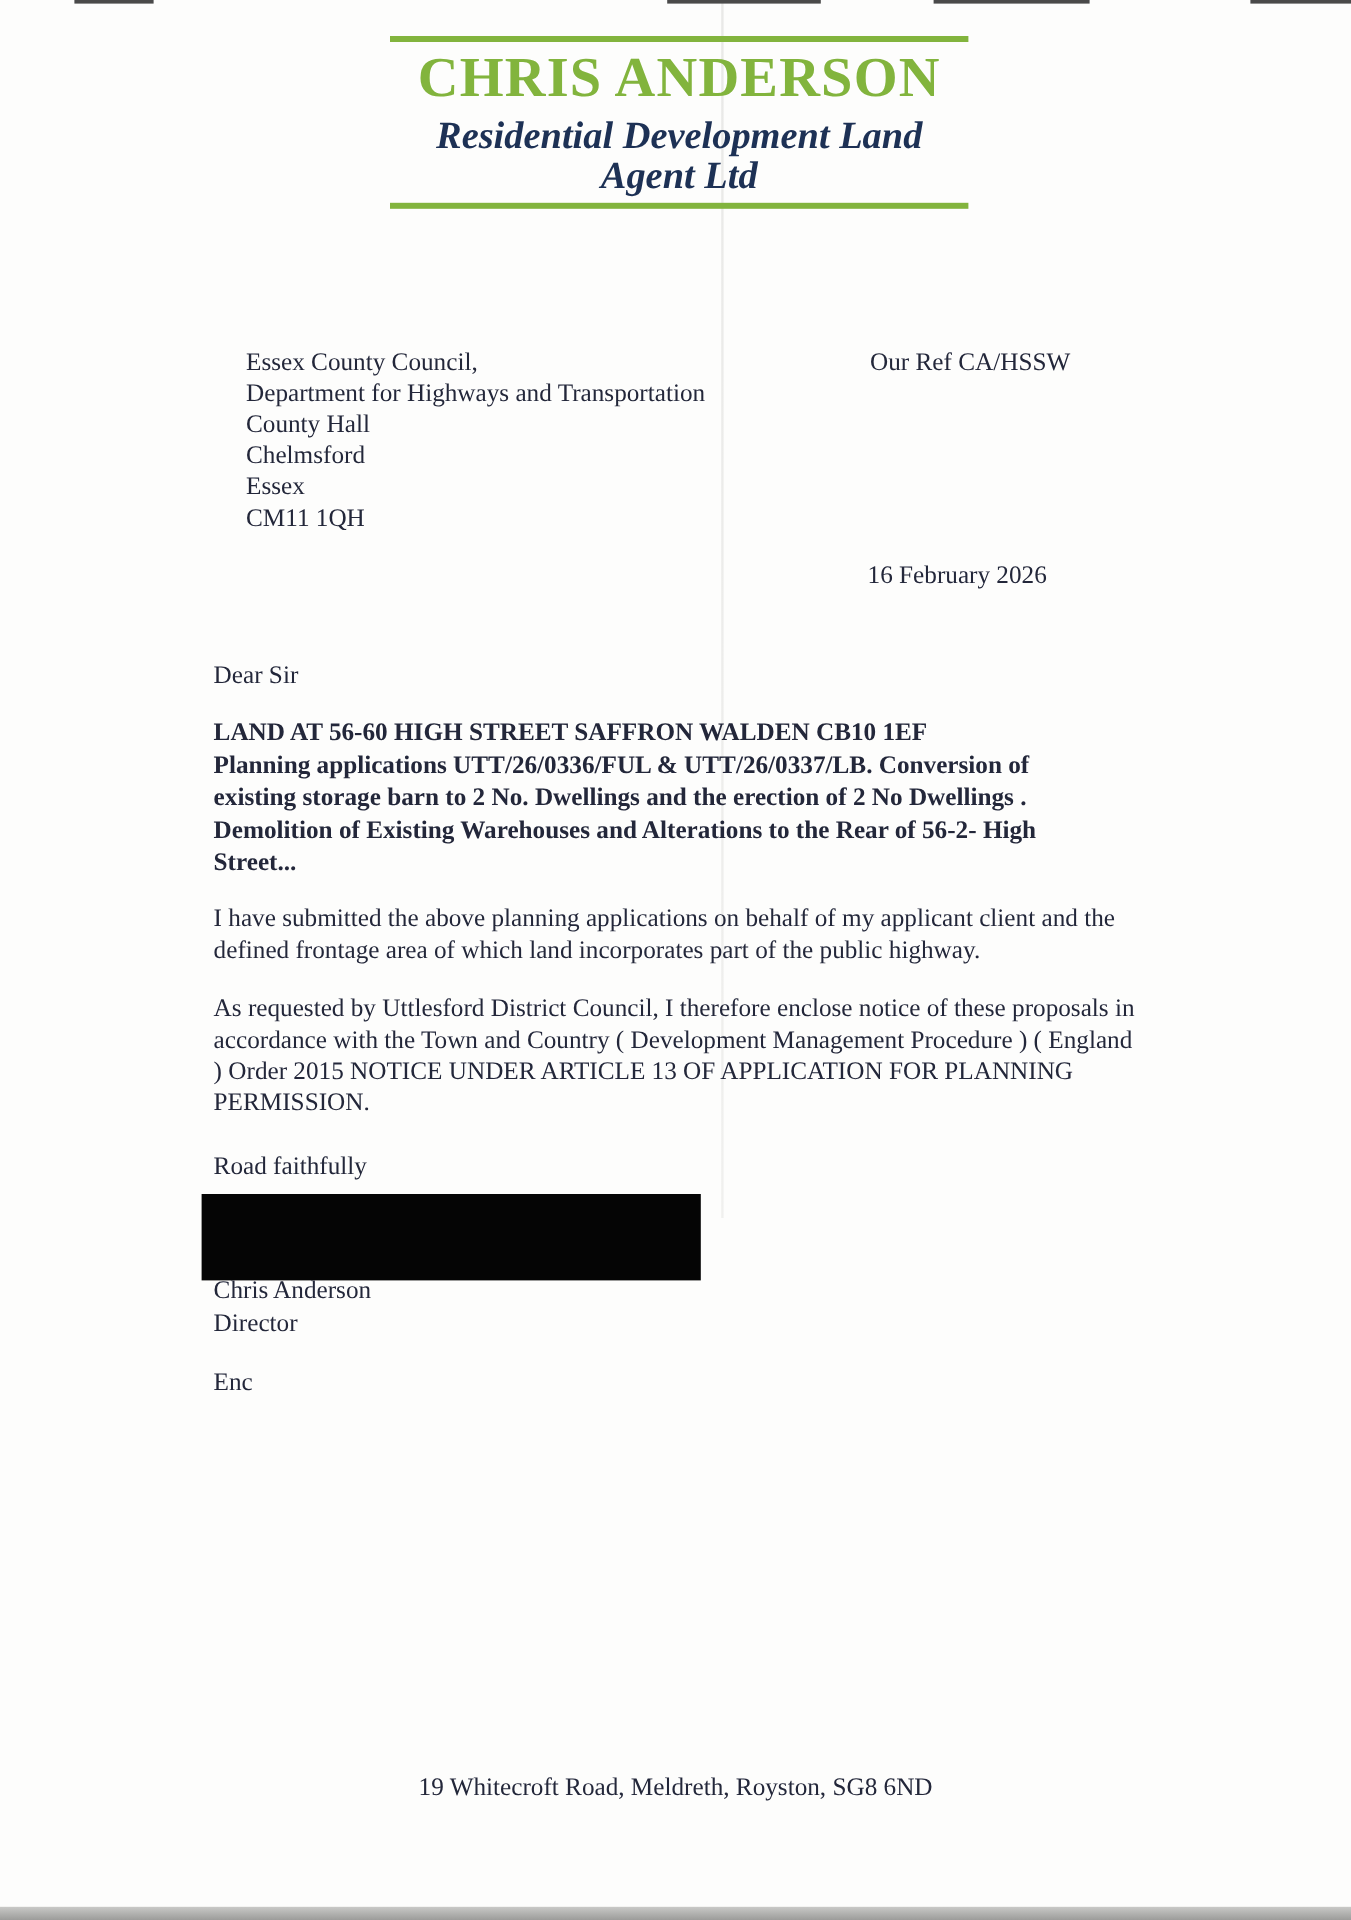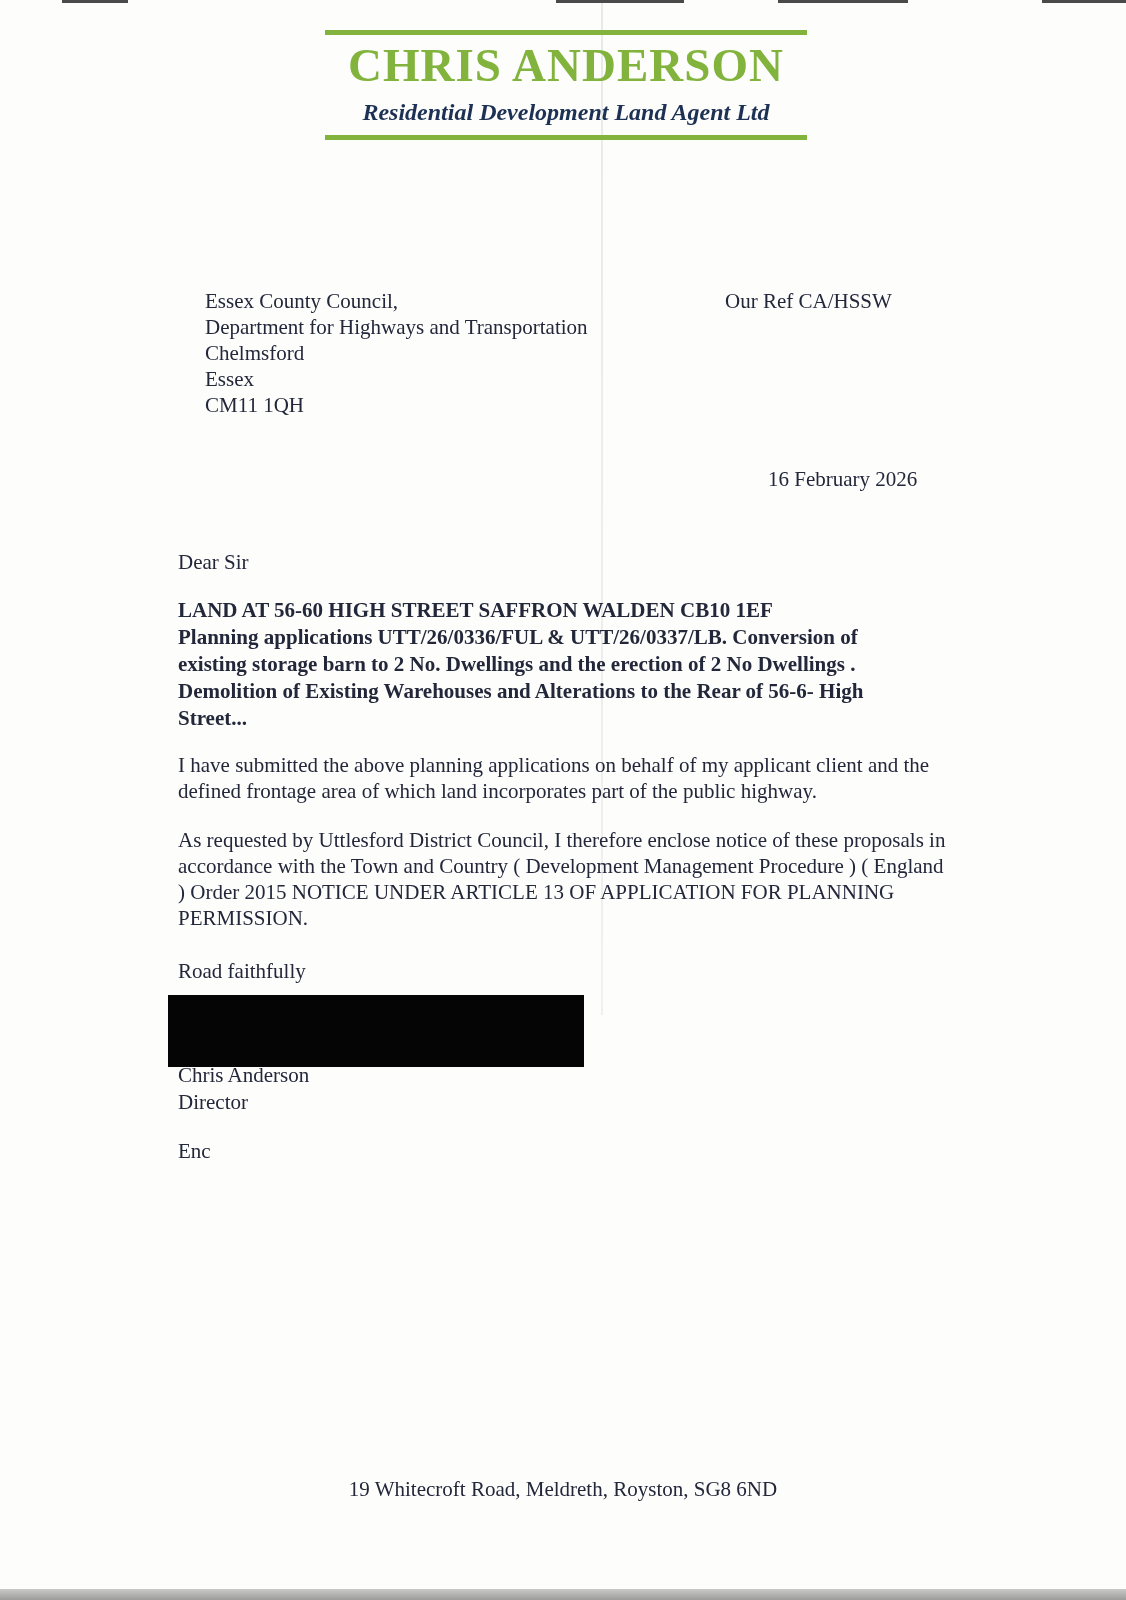--- a/index.html
+++ b/index.html
@@ -33,30 +33,30 @@
   .company {
     font-weight: bold;
     font-size: 47px;
     line-height: 56px;
     letter-spacing: 1px;
     margin-top: 2px;
   }
   .tagline {
     font-weight: bold;
     font-style: italic;
-    font-size: 24px;
+    font-size: 32px;
     line-height: 34px;
     margin: 2px 0 6px 0;
   }
 
   .abs { position: absolute; }
 
   .recipient { left: 178px; top: 288px; margin-left: 27px; }
   .our-ref   { left: 725px; top: 288px; }
-  .date-line { left: 768px; top: 466px; text-align: center; }
+  .date-line { left: 723px; top: 466px; text-align: center; }
   .salutation { left: 178px; top: 549px; }
 
   .subject { left: 178px; top: 597px; width: 790px; font-weight: bold; line-height: 27px; }
 
   .para1 { left: 178px; top: 752px; width: 795px; }
   .para2 { left: 178px; top: 827px; width: 770px; }
 
   .closing { left: 178px; top: 958px; }
 
   .redaction {
@@ -88,36 +88,37 @@
   <header class="letterhead">
     <div class="rule" style="background:#82b43d;"></div>
     <div class="company" style="color:#82b43d;">CHRIS ANDERSON</div>
     <div class="tagline" style="color:#1d3155;">Residential Development Land Agent Ltd</div>
     <div class="rule" style="background:#82b43d;"></div>
   </header>
 
   <div class="abs recipient">
     <div>Essex County Council,</div>
     <div>Department for Highways and Transportation</div>
+    <div>County Hall</div>
     <div>Chelmsford</div>
     <div>Essex</div>
     <div>CM11 1QH</div>
   </div>
 
   <div class="abs our-ref">Our Ref CA/HSSW</div>
 
   <div class="abs date-line">16 February 2026</div>
 
   <div class="abs salutation">Dear Sir</div>
 
   <div class="abs subject">
     <div>LAND AT 56-60 HIGH STREET SAFFRON WALDEN CB10 1EF</div>
     <div>Planning applications UTT/26/0336/FUL &amp; UTT/26/0337/LB. Conversion of</div>
     <div>existing storage barn to 2 No. Dwellings and the erection of 2 No Dwellings .</div>
-    <div>Demolition of Existing Warehouses and Alterations to the Rear of 56-6- High</div>
+    <div>Demolition of Existing Warehouses and Alterations to the Rear of 56-2- High</div>
     <div>Street...</div>
   </div>
 
   <p class="abs para1">I have submitted the above planning applications on behalf of my applicant client and the defined frontage area of which land incorporates part of the public highway.</p>
   <p class="abs para2">As requested by Uttlesford District Council, I therefore enclose notice of these proposals in accordance with the Town and Country ( Development Management Procedure ) ( England ) Order 2015 NOTICE UNDER ARTICLE 13 OF APPLICATION FOR PLANNING PERMISSION.</p>
 
   <div class="abs closing">Road faithfully</div>
 
   <div class="abs redaction"></div>
 

